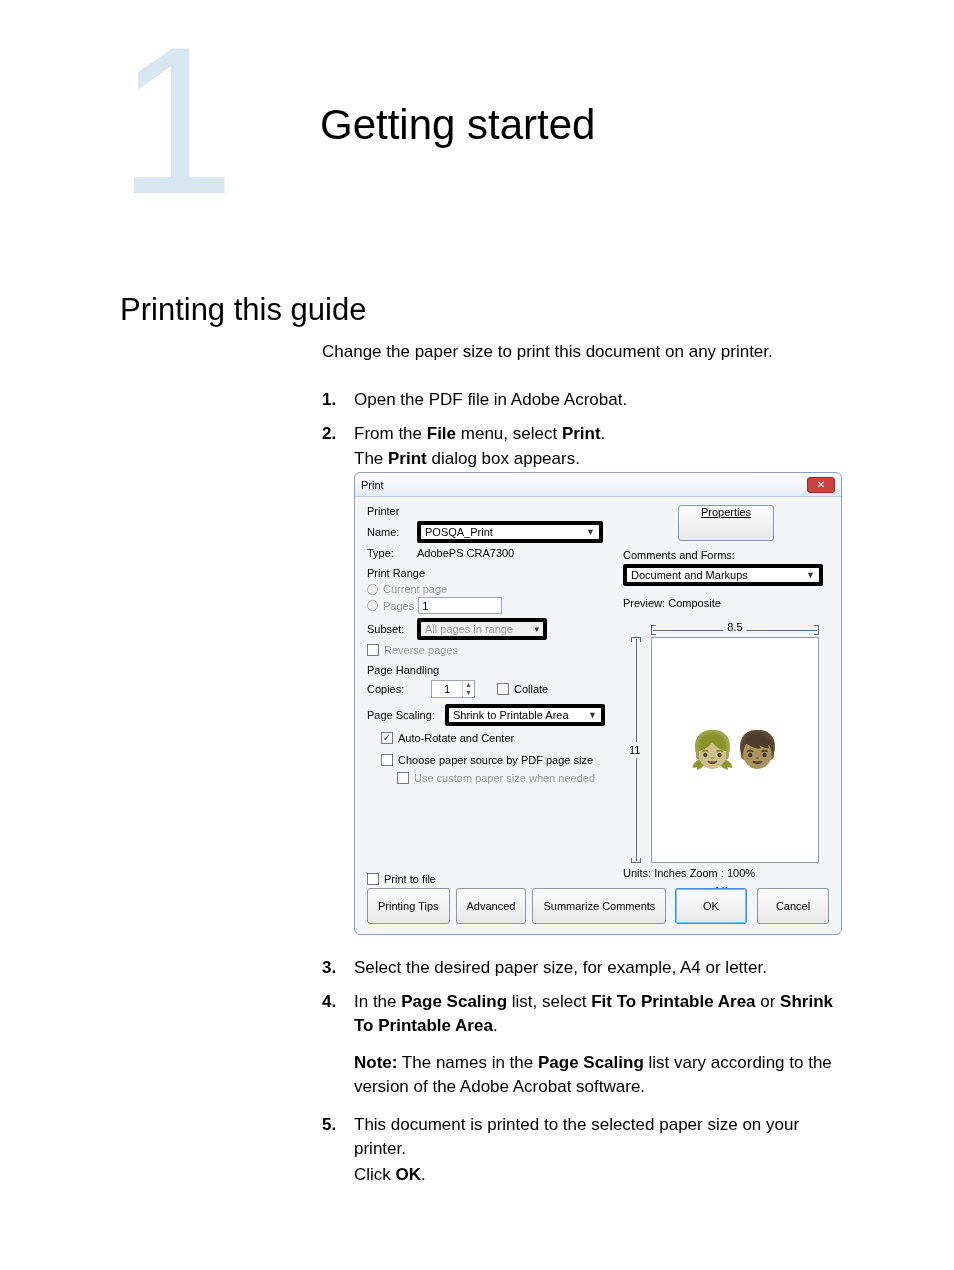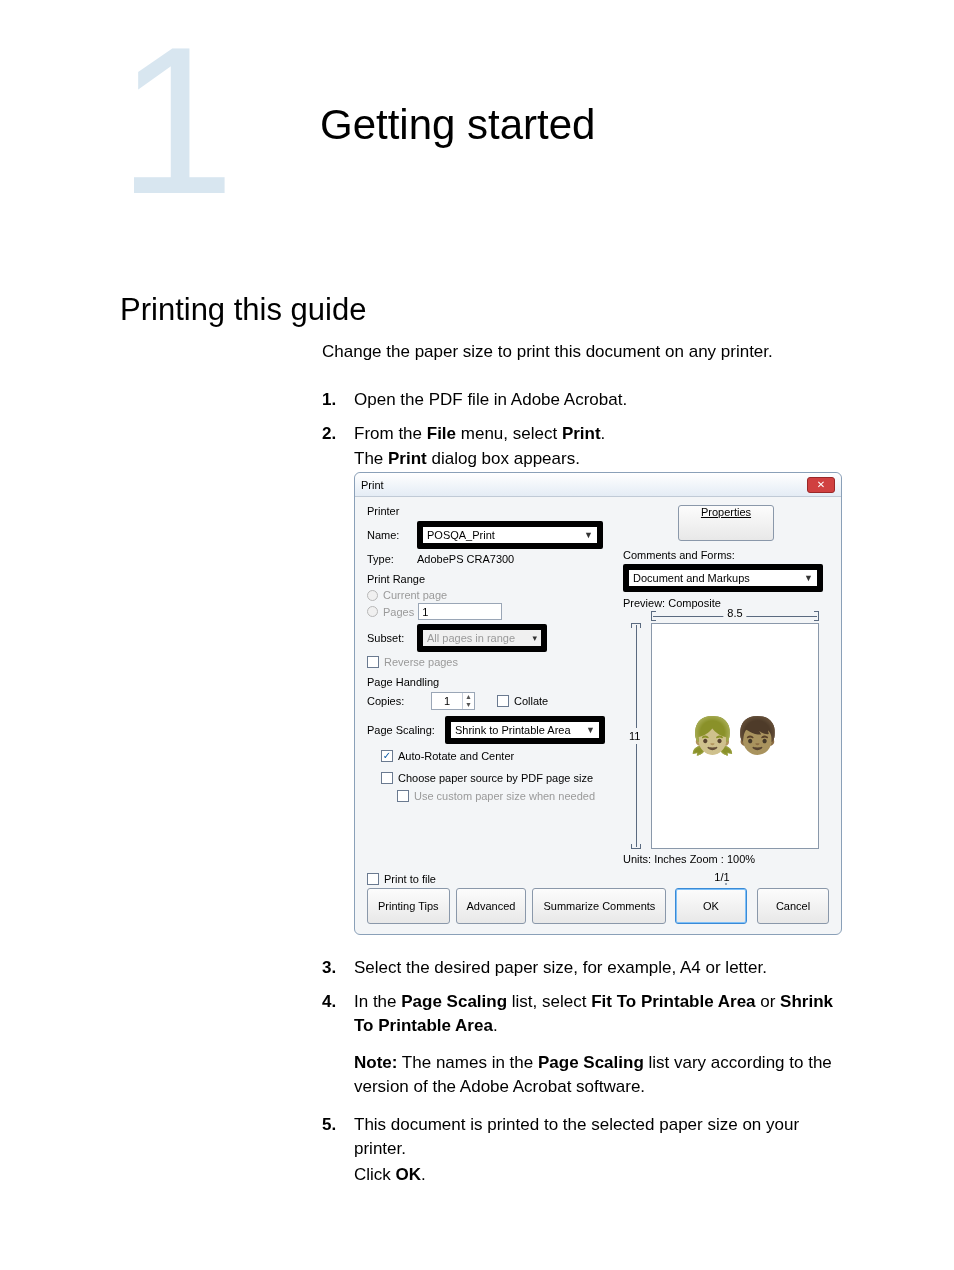--- a/index.html
+++ b/index.html
@@ -96,23 +96,23 @@
     border-radius: 3px;
     color: #fff;
     display: flex; align-items: center; justify-content: center;
     font-size: 10px; line-height: 1;
   }
   .dialog .content { padding: 8px 12px 10px 12px; position: relative; height: calc(100% - 24px); }
   .grp-title { color: #000; font-size: 11px; margin-bottom: 4px; }
   .row { display: flex; align-items: center; margin-bottom: 4px; }
   .lbl { width: 50px; color: #000; }
   .combo {
-    height: 28px;
+    height: 22px;
     background: #fff;
-    border: 6px solid #000000;
+    border: 4px solid #000000;
     border-radius: 2px;
     display: flex; align-items: center; justify-content: space-between;
     padding: 0 4px;
     font-size: 11px;
   }
   .combo .arrow { font-size: 9px; color: #333; }
   .btn {
     height: 36px;
     padding: 0 10px;
     background: linear-gradient(#fcfcfc,#e8e8e8);
@@ -152,21 +152,21 @@
     border:1px solid #9aa6b6; background:#fff; height:18px; width:44px;
   }
   .spin .val { flex:1; text-align:center; font-size:11px;}
   .spin .arrows { width:12px; border-left:1px solid #c4ccd8; display:flex; flex-direction:column; height:100%;}
   .spin .arrows span { flex:1; font-size:7px; text-align:center; line-height:1; color:#555;}
   .page-handling { margin-top: 8px; }
   .ph-row { display:flex; align-items:center; margin:4px 0 6px 0;}
   .ph-row .lbl2 { width: 78px; }
 
   .preview-block { position:absolute; top: 100px; right: 12px; width: 206px; }
-  .preview-label { margin-bottom: 0; }
+  .preview-label { margin-bottom: 14px; }
   .ruler-top { position:relative; height:14px; margin-left:28px; width: 168px; display:flex; align-items:center; }
   .ruler-top .line { position:absolute; left:2px; right:2px; top:7px; border-top:1px solid #5a6a80;}
   .ruler-top .t1 { position:absolute; left:0; top:2px; width:5px; height:10px; border-left:1px solid #5a6a80; border-top:1px solid #5a6a80; border-bottom:1px solid #5a6a80;}
   .ruler-top .t2 { position:absolute; right:0; top:2px; width:5px; height:10px; border-right:1px solid #5a6a80; border-top:1px solid #5a6a80; border-bottom:1px solid #5a6a80;}
   .ruler-top .txt { position:absolute; left:50%; top:-2px; transform:translateX(-50%); background:#f3f5f7; padding:0 4px;}
   .preview-body { display:flex; }
   .ruler-left { width:28px; position:relative; height:226px;}
   .ruler-left .line { position:absolute; top:2px; bottom:2px; left:13px; border-left:1px solid #5a6a80;}
   .ruler-left .t1 { position:absolute; top:0; left:8px; height:5px; width:10px; border-top:1px solid #5a6a80; border-left:1px solid #5a6a80; border-right:1px solid #5a6a80;}
   .ruler-left .t2 { position:absolute; bottom:0; left:8px; height:5px; width:10px; border-bottom:1px solid #5a6a80; border-left:1px solid #5a6a80; border-right:1px solid #5a6a80;}

